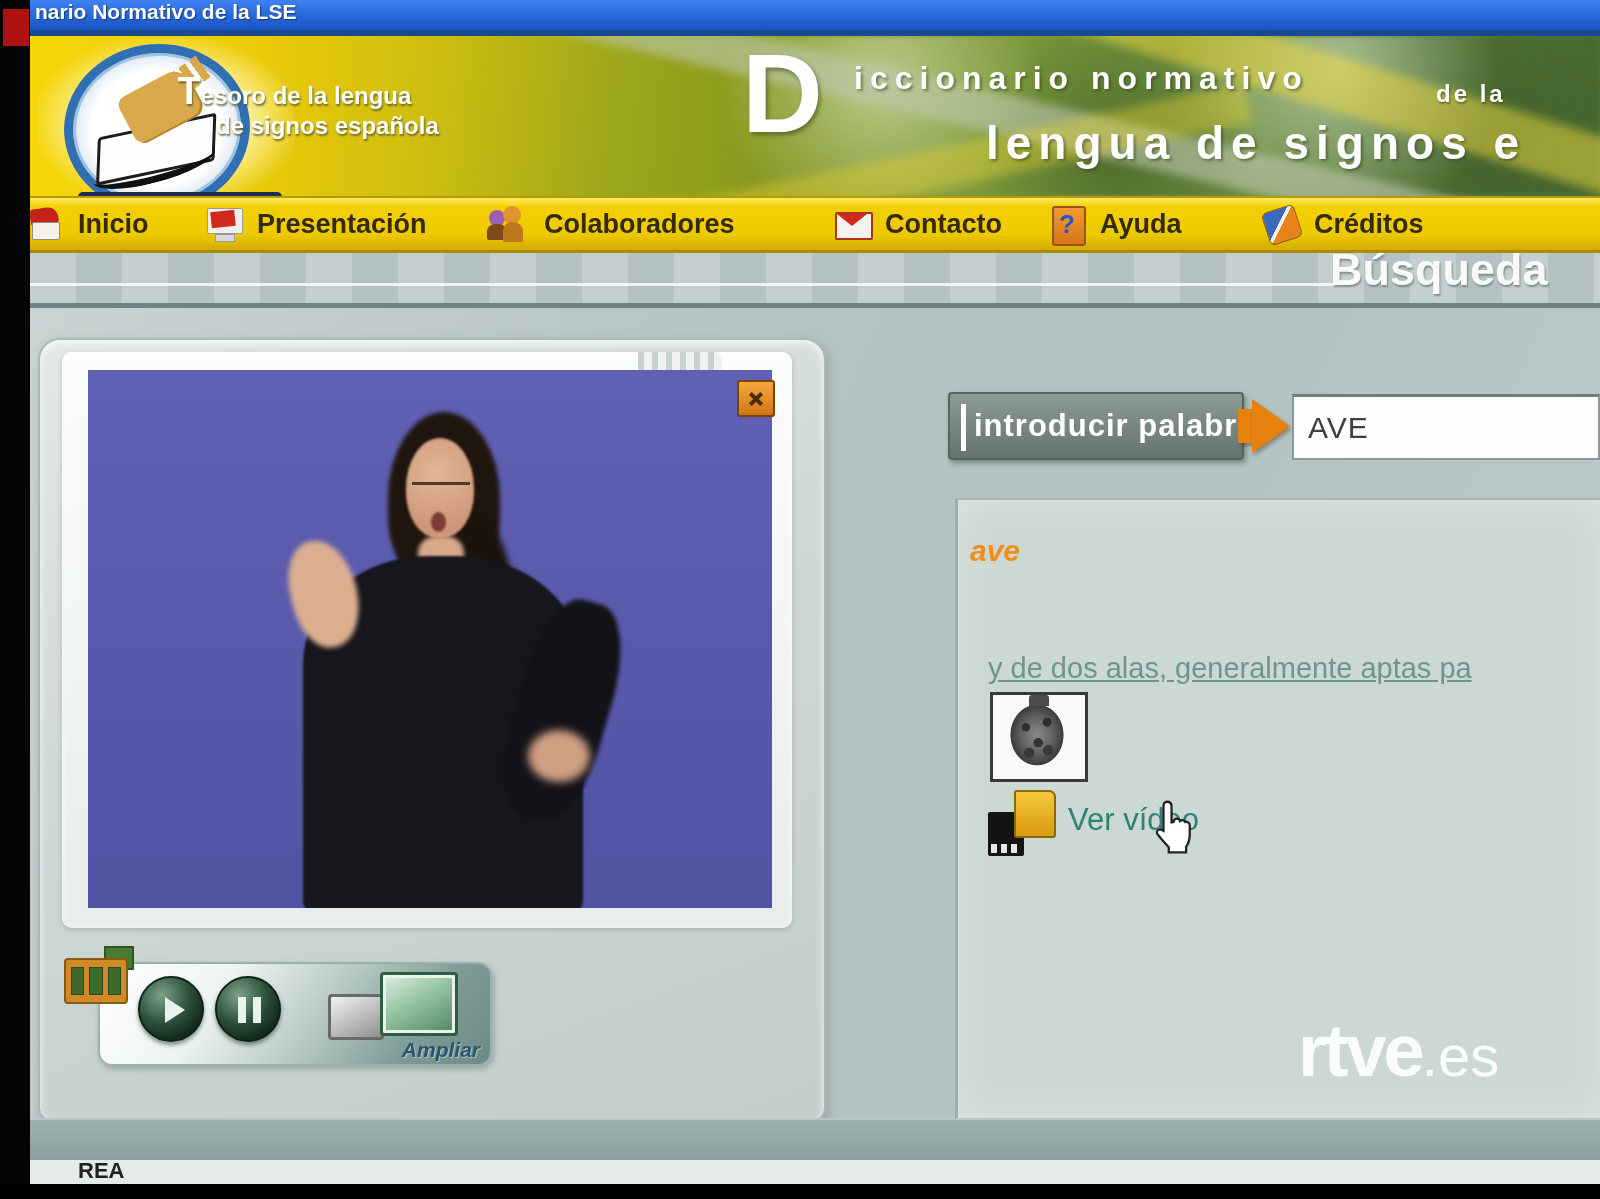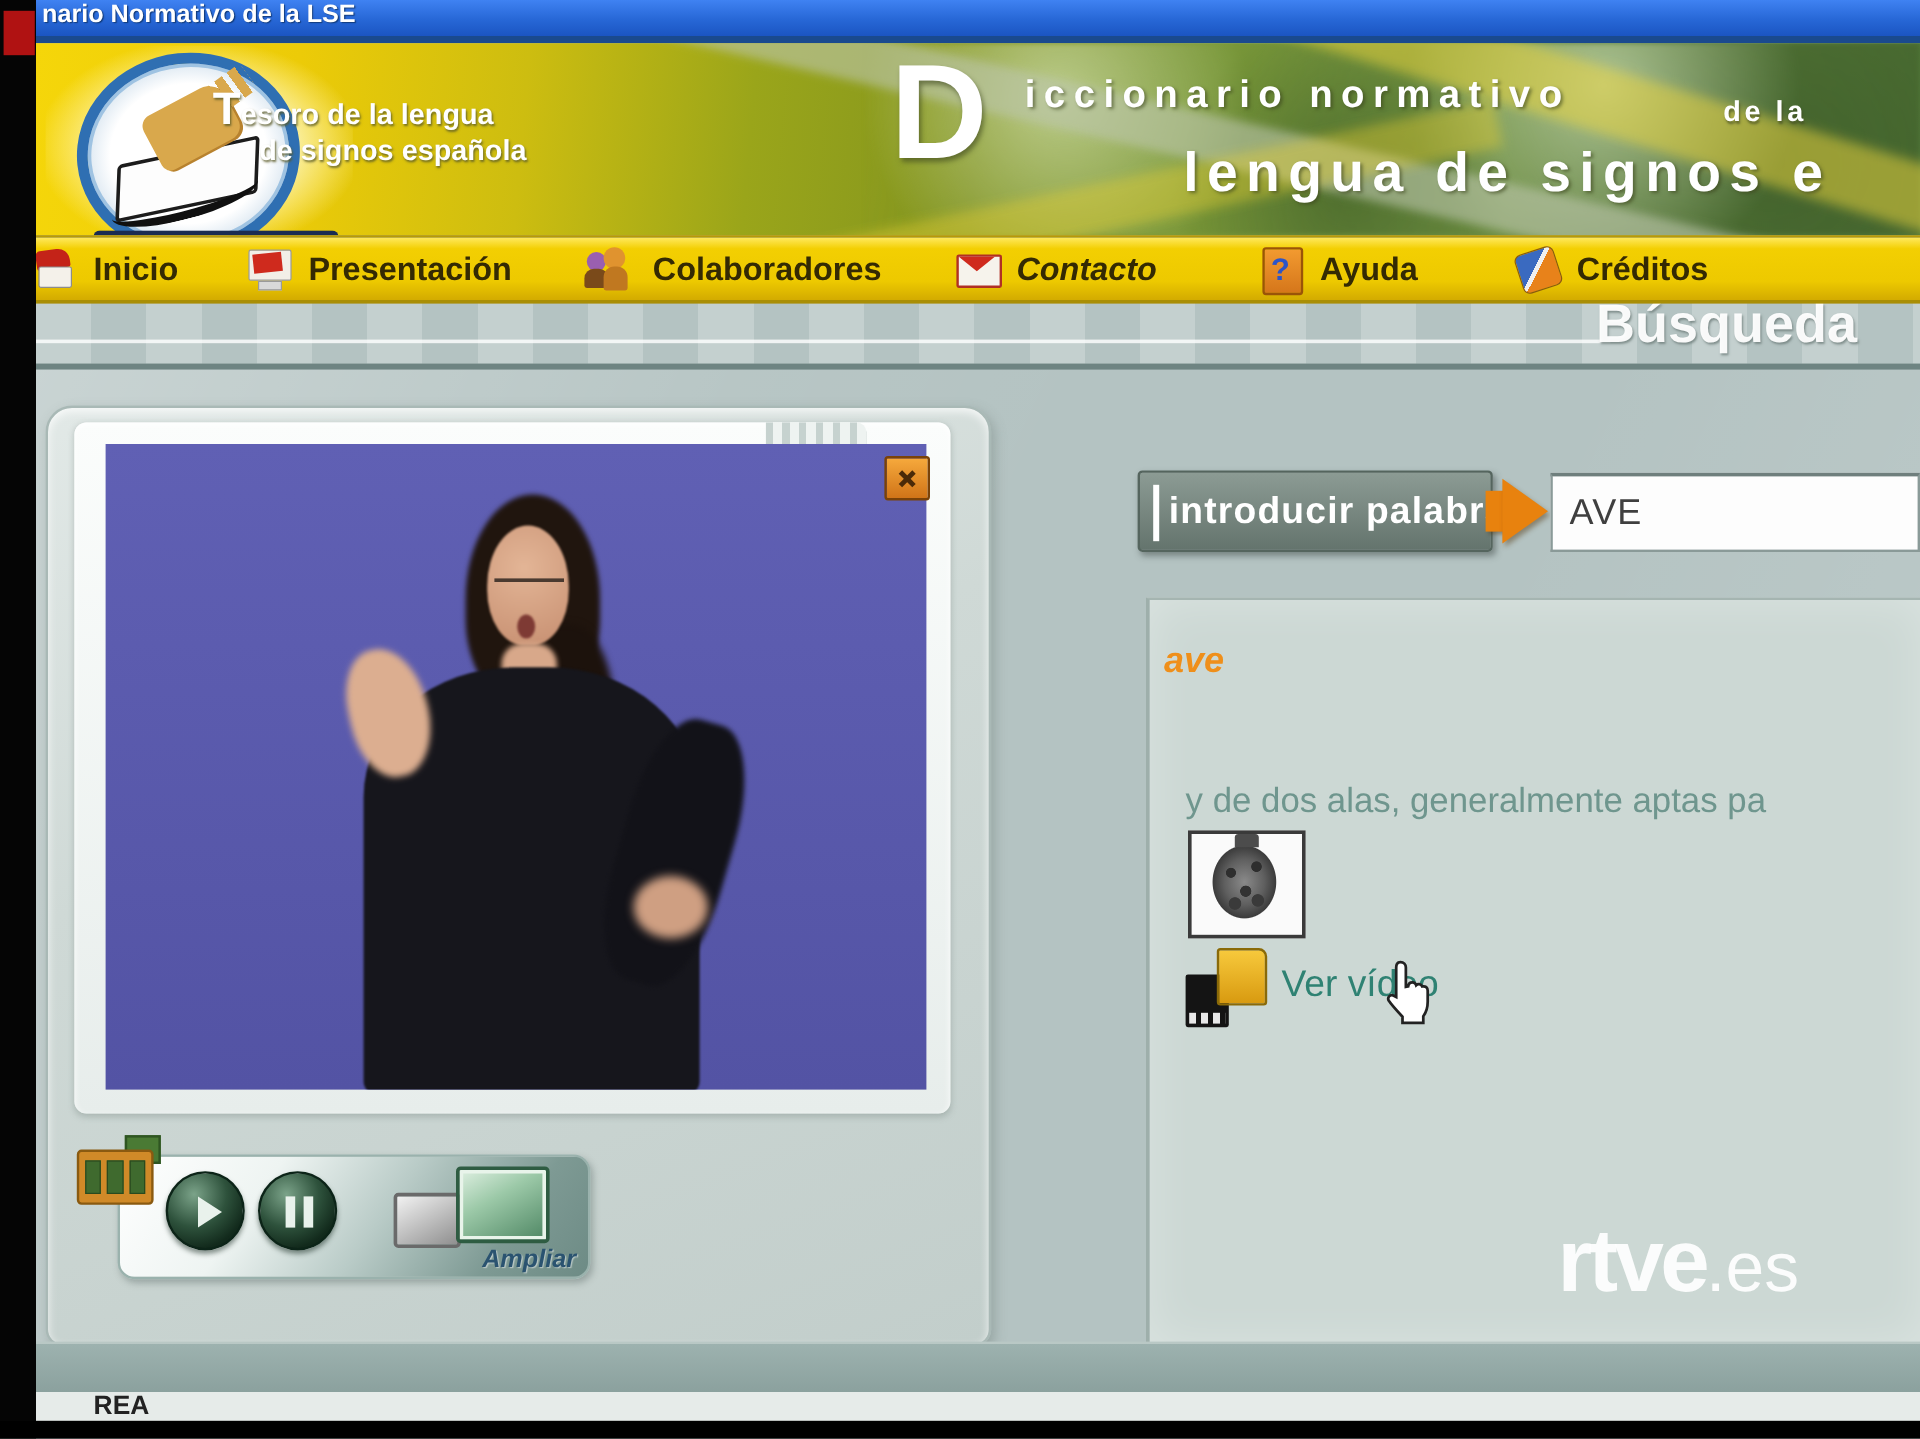--- a/index.html
+++ b/index.html
@@ -121,21 +121,21 @@
   .search-input{left:1292px;top:394px;width:308px;height:66px;box-sizing:border-box;
     border:2px solid #8a9a98;border-top:3px solid #6f7f7d;background:#fdfdfd;
     font-size:30px;color:#3f3f3f;padding:0 14px;font-family:"Liberation Sans",sans-serif;letter-spacing:1px;}
 
   
   .results-panel{left:955px;top:498px;width:645px;height:620px;background:#ccd8d4;
     border-left:3px solid #9eafab;border-top:2px solid #a5b5b1;overflow:hidden;
     box-shadow:inset 0 0 40px rgba(255,255,255,.3);}
   .headword{left:12px;top:34px;font-size:30px;font-weight:bold;font-style:italic;color:#ef8f1a;}
   .def-line{left:30px;font-size:29px;color:#6f968e;white-space:nowrap;}
-  .def-l1{top:74px;} .def-l2{top:113px;} .def-l3{top:152px;}
+  .def-l1{top:74px;} .def-l2{top:113px;} .def-l3{top:152px;text-decoration:underline;}
   .rae-box{left:32px;top:192px;width:92px;height:84px;background:#fafafa;border:3px solid #3a3a3a;}
   .rae-crest{left:16px;top:8px;width:56px;height:64px;border-radius:50%;
     background:
       radial-gradient(circle at 30% 38%,#2e2e2e 7%,transparent 8%),
       radial-gradient(circle at 68% 30%,#2e2e2e 7%,transparent 8%),
       radial-gradient(circle at 52% 62%,#333 9%,transparent 10%),
       radial-gradient(circle at 36% 78%,#3a3a3a 8%,transparent 9%),
       radial-gradient(circle at 70% 74%,#3a3a3a 8%,transparent 9%),
       radial-gradient(ellipse at center,#8a8a8a 0%,#5f5f5f 42%,#3c3c3c 66%,transparent 68%);}
   .rae-crown{left:36px;top:0px;width:20px;height:11px;background:#4c4c4c;border-radius:3px 3px 0 0;}
@@ -268,21 +268,21 @@
     </div>
     <div class="abs nav-item" style="left:457px;gap:19px;">
       <span class="nav-icon icon-collab">
           <i class="p1"></i>
           <i class="b1"></i>
           <i class="p2"></i>
           <i class="b2"></i>
         </span>
       <span>Colaboradores</span>
     </div>
-    <div class="abs nav-item" style="left:765px;font-style:italic;">
+    <div class="abs nav-item" style="left:803px;">
       <span class="nav-icon icon-mail">
           <i class="env"></i>
           <i class="flap"></i>
         </span>
       <span>Contacto</span>
     </div>
     <div class="abs nav-item" style="left:1018px;">
       <span class="nav-icon icon-help">
           <i class="box"></i>
           <i class="q">?</i>

